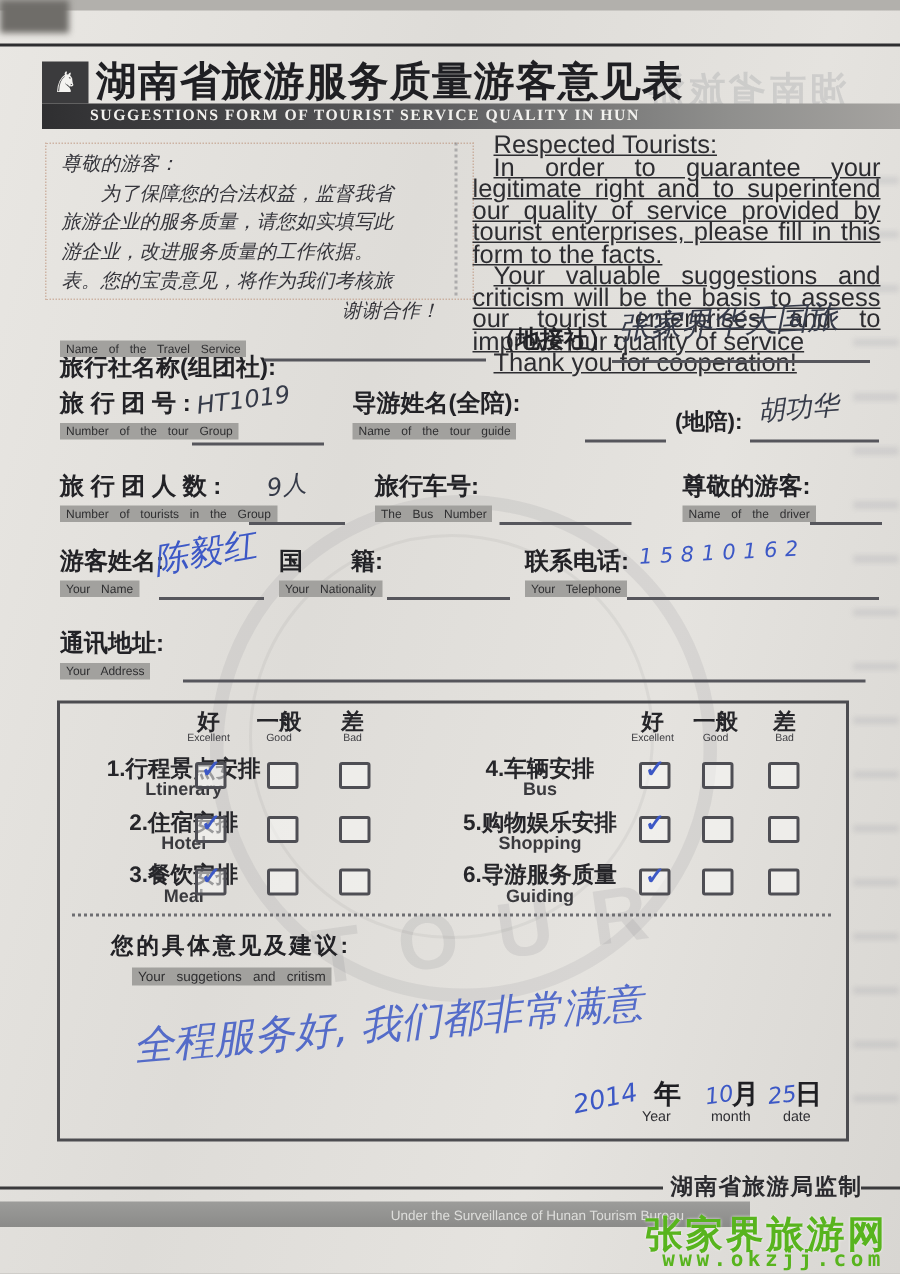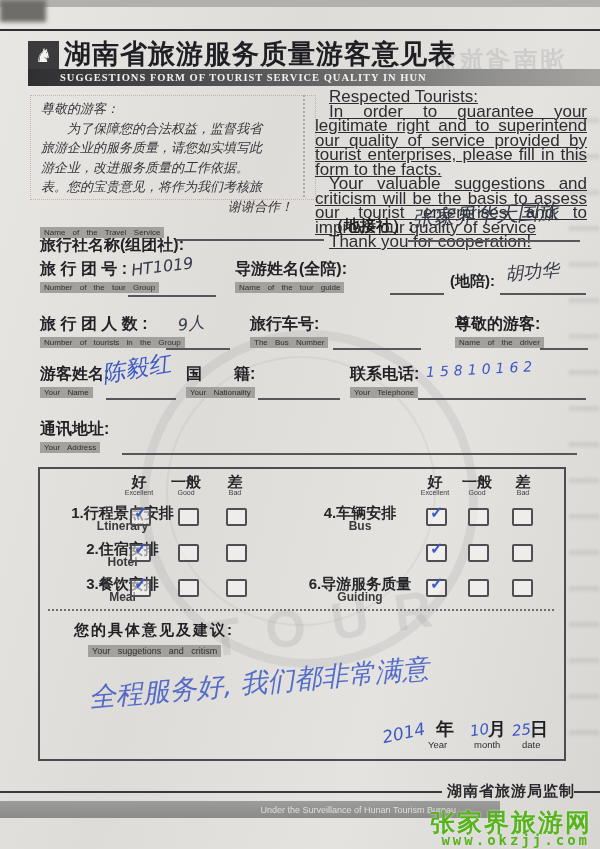--- a/index.html
+++ b/index.html
@@ -198,20 +198,24 @@
     </div>
     <div class="abs item" style="left:10px;top:107px;width:145px;">
       <span class="c">3.餐饮安排</span>
       <span class="e">Meal</span>
     </div>
 
     <div class="abs item" style="left:240px;top:36px;width:160px;">
       <span class="c">4.车辆安排</span>
       <span class="e">Bus</span>
     </div>
+    <div class="abs item" style="left:240px;top:72px;width:160px;">
+      <span class="c">5.购物娱乐安排</span>
+      <span class="e">Shopping</span>
+    </div>
     <div class="abs item" style="left:240px;top:107px;width:160px;">
       <span class="c">6.导游服务质量</span>
       <span class="e">Guiding</span>
     </div>
 
     <span class="abs cb" style="left:90px;top:39px;">
         <i class="ck">✓</i>
       </span>
     <span class="abs cb" style="left:138px;top:39px;">
         <i class="ck"></i>

